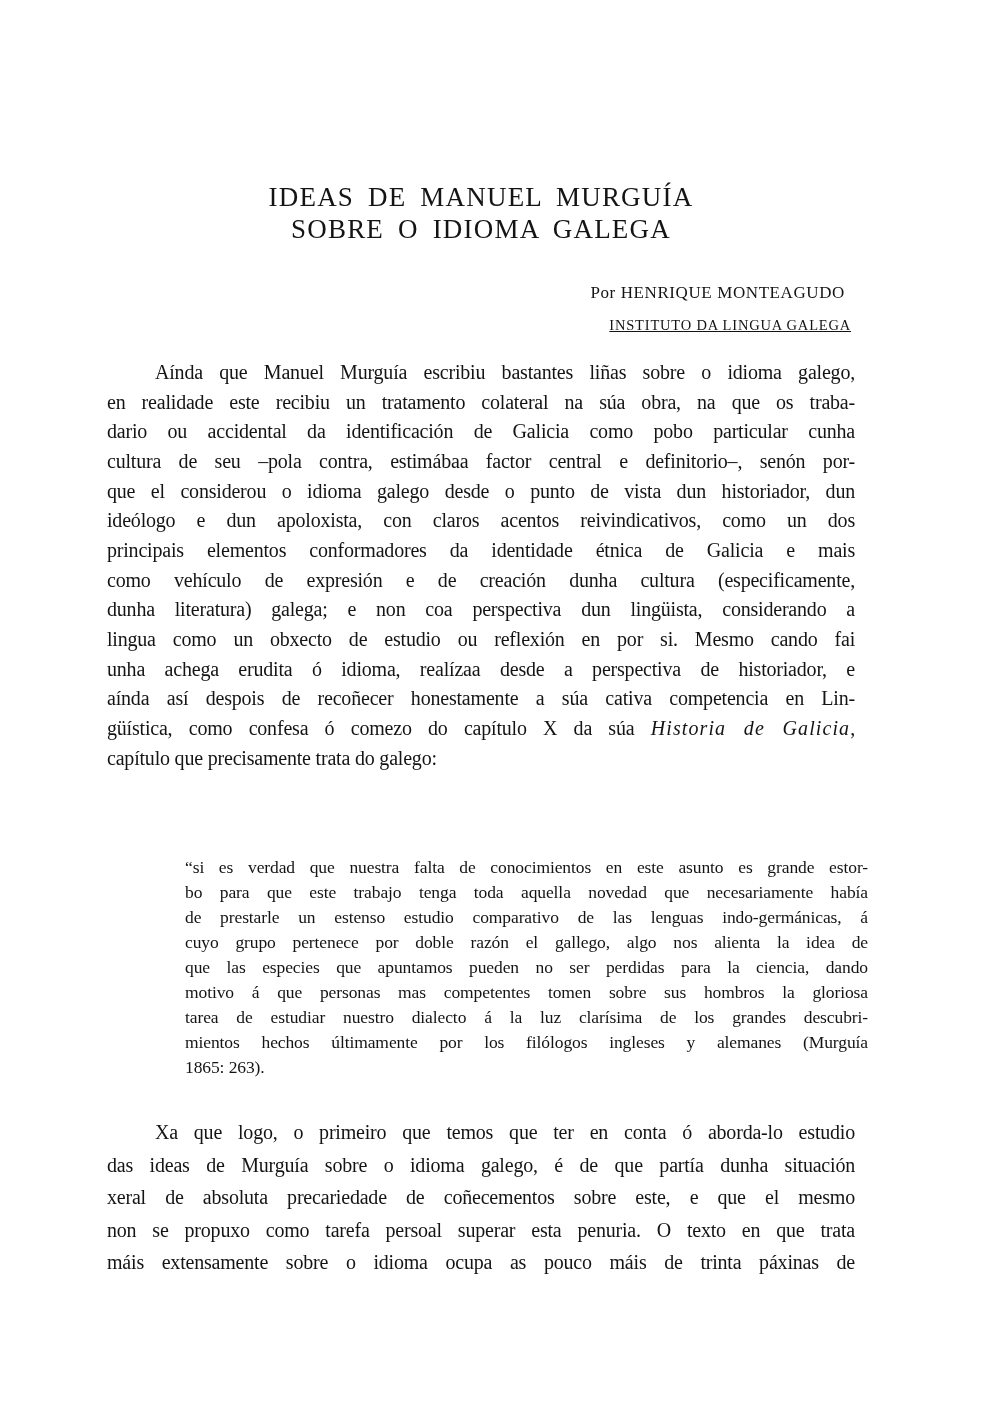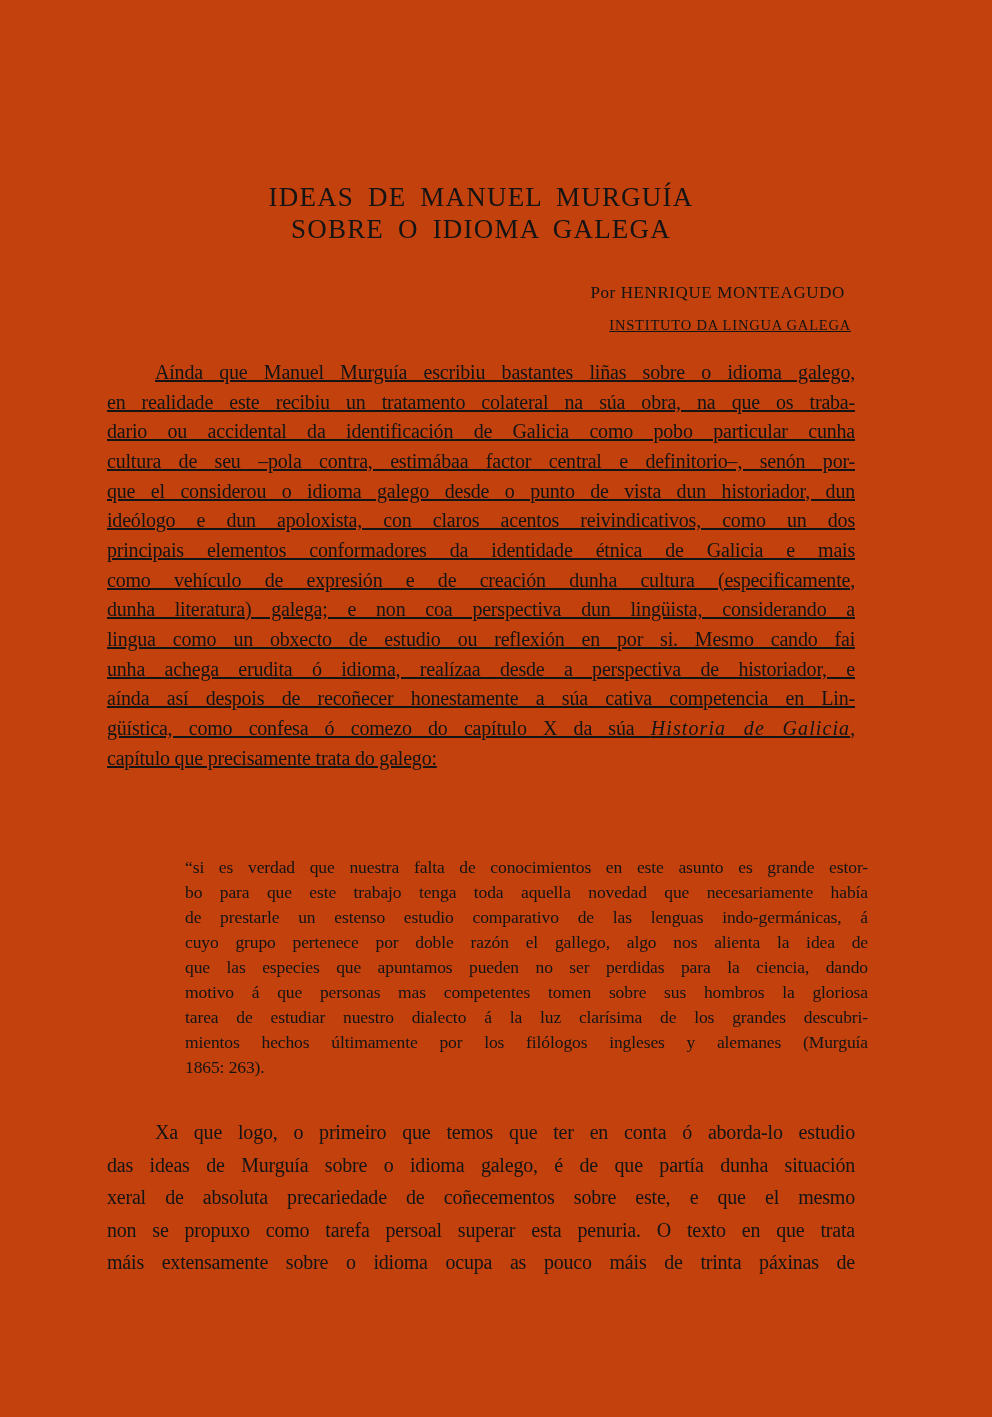--- a/index.html
+++ b/index.html
@@ -1,20 +1,20 @@
 <!DOCTYPE html>
 <html><head>
 <meta charset="utf-8">
 <style>
   html, body { margin: 0; padding: 0; background: #e8e8e8; }
   .page {
     position: relative;
     width: 992px;
     height: 1417px;
-    background: #c2410c;
+    background: #ffffff;
     font-family: "Liberation Serif", serif;
     color: #141414;
     overflow: hidden;
   }
   .content {
     position: absolute;
     left: 107px;
     top: 0;
     width: 748px;
     height: 100%;
@@ -49,21 +49,20 @@
     white-space: nowrap;
     text-decoration: underline;
   }
   .flow { position: absolute; left: 0; }
   .para1 {
     top: 358px;
     width: 748px;
     font-size: 20px;
     line-height: 29.65px;
     letter-spacing: -0.2px;
-    text-decoration: underline;
   }
   .quote {
     top: 855px;
     left: 65px;
     width: 683px;
     font-size: 17.5px;
     line-height: 25px;
     letter-spacing: -0.1px;
     margin-left: 13px;
   }

